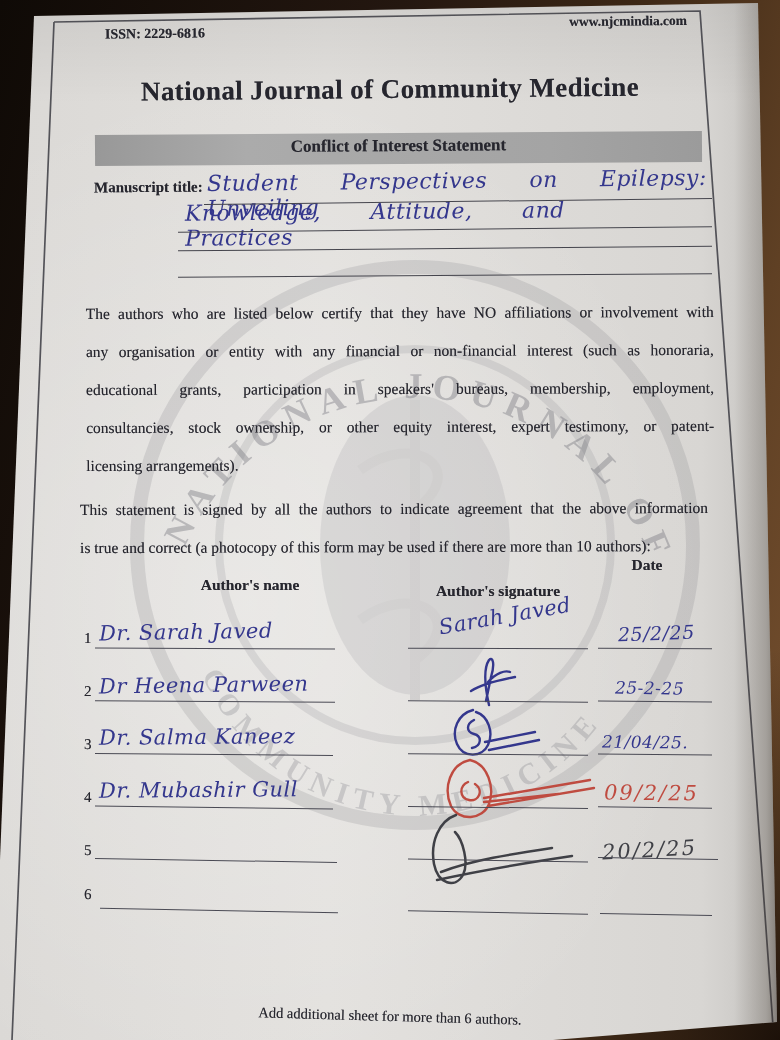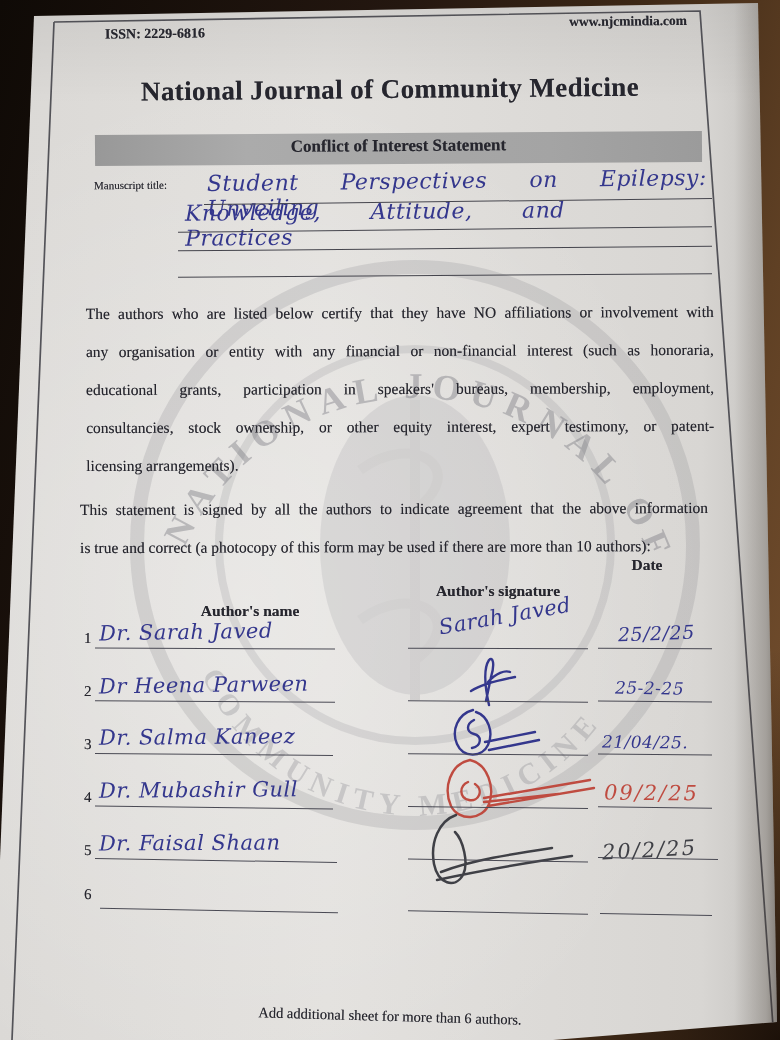--- a/index.html
+++ b/index.html
@@ -30,36 +30,36 @@
   .line{position:absolute;height:0;border-top:1.6px solid #45454d;}
   .hline{border-top-color:#4a4a54;}
 
   .issn{left:105px;top:26px;font-size:14px;font-weight:bold;transform:rotate(-.6deg);}
   .website{left:475px;top:14px;width:212px;text-align:right;font-size:13.5px;font-weight:bold;transform:rotate(-.6deg);}
   .journal-title{left:60px;top:74px;width:660px;text-align:center;font-size:27px;font-weight:bold;letter-spacing:.4px;transform:rotate(-.55deg);}
   .graybar{left:95px;top:133px;width:607px;height:31px;
     background:linear-gradient(to right,#989898,#ababab 25%,#a4a4a4 75%,#9b9b9b);
     transform:rotate(-.4deg);}
   .graybar-text{left:95px;top:136px;width:607px;text-align:center;font-size:17px;font-weight:bold;transform:rotate(-.4deg);}
-  .ms-label{left:94px;top:179px;font-size:11px;font-weight:normal;transform:rotate(-.4deg);}
+  .ms-label{left:94px;top:179px;font-size:15px;font-weight:bold;transform:rotate(-.4deg);}
   .ms1{left:207px;top:168px;width:500px;font-size:22px;text-align:justify;text-align-last:justify;transform:rotate(-.7deg);}
   .ms2{left:185px;top:199px;width:380px;font-size:22px;text-align:justify;text-align-last:justify;transform:rotate(-.5deg);}
   .uline-ms1{left:204px;top:201px;width:508px;transform:rotate(-.7deg);}
   .uline-ms2{left:178px;top:229px;width:534px;transform:rotate(-.6deg);}
   .uline-b1{left:178px;top:248px;width:534px;transform:rotate(-.5deg);}
   .uline-b2{left:178px;top:275px;width:534px;transform:rotate(-.4deg);}
 
   .para{font-size:15.5px;line-height:38px;width:628px;transform:rotate(-.2deg);}
   .p1{left:86px;top:294px;}
   .p2{left:80px;top:490px;}
   .jline{text-align:justify;text-align-last:justify;}
   .jlast{text-align:left;}
 
   .th{font-size:15.5px;font-weight:bold;text-align:center;}
-  .th-name{left:170px;top:602px;width:160px;}
+  .th-name{left:170px;top:576px;width:160px;}
   .th-sig{left:408px;top:582px;width:180px;}
   .th-date{left:598px;top:556px;width:98px;}
 
   .rownum{font-size:15px;}
   .name-hw{font-size:21px;white-space:nowrap;}
   .date-hw{font-size:18px;white-space:nowrap;}
   .sig-hw{font-size:21px;white-space:nowrap;}
 </style>
 </head>
 <body>
@@ -153,21 +153,20 @@
   <div class="abs hw blue name-hw" style="left:99px;top:778px;transform:rotate(-.4deg)">Dr. Mubashir Gull</div>
   <svg class="abs" style="left:438px;top:752px" width="180" height="80">
     <path d="M32,8 C12,12 5,36 13,54 C21,70 45,68 51,52 C57,36 50,12 32,8 M30,30 C21,34 21,46 31,48 C41,50 46,38 37,32 M46,46 L152,28 M50,54 L156,36 M46,50 L120,42" fill="none" stroke="#bf4b40" stroke-width="2.4" stroke-linecap="round"></path>
   </svg>
   <div class="abs hw red date-hw" style="left:604px;top:781px;font-size:21px;letter-spacing:2px;transform:rotate(.5deg)">09/2/25</div>
   <div class="line hline" style="left:95px;top:807px;width:238px;transform:rotate(.7deg)"></div>
   <div class="line hline" style="left:408px;top:807px;width:180px;transform:rotate(.7deg)"></div>
   <div class="line hline" style="left:598px;top:807px;width:114px;transform:rotate(.7deg)"></div>
 
   <div class="abs print rownum" style="left:84px;top:842px;transform:rotate(.6deg)">5</div>
-  <div class="abs hw blue name-hw" style="left:99px;top:831px;transform:rotate(-.3deg)">Dr. Faisal Shaan</div>
   <svg class="abs" style="left:420px;top:810px" width="180" height="80">
     <path d="M36,5 C19,11 10,32 14,54 C18,74 35,79 43,65 C49,53 43,30 35,22 M21,62 C52,50 92,44 132,38 M17,70 C62,60 112,52 152,46" fill="none" stroke="#3f4046" stroke-width="2.5" stroke-linecap="round"></path>
   </svg>
   <div class="abs hw dark date-hw" style="left:602px;top:838px;font-size:21px;letter-spacing:2px;transform:rotate(-3deg)">20/2/25</div>
   <div class="line hline" style="left:95px;top:860px;width:242px;transform:rotate(.9deg)"></div>
   <div class="line hline" style="left:408px;top:860px;width:180px;transform:rotate(.9deg)"></div>
   <div class="line hline" style="left:598px;top:858px;width:120px;transform:rotate(.9deg)"></div>
 
   <div class="abs print rownum" style="left:84px;top:886px;transform:rotate(.7deg)">6</div>
   <div class="line hline" style="left:100px;top:910px;width:238px;transform:rotate(1.1deg)"></div>

